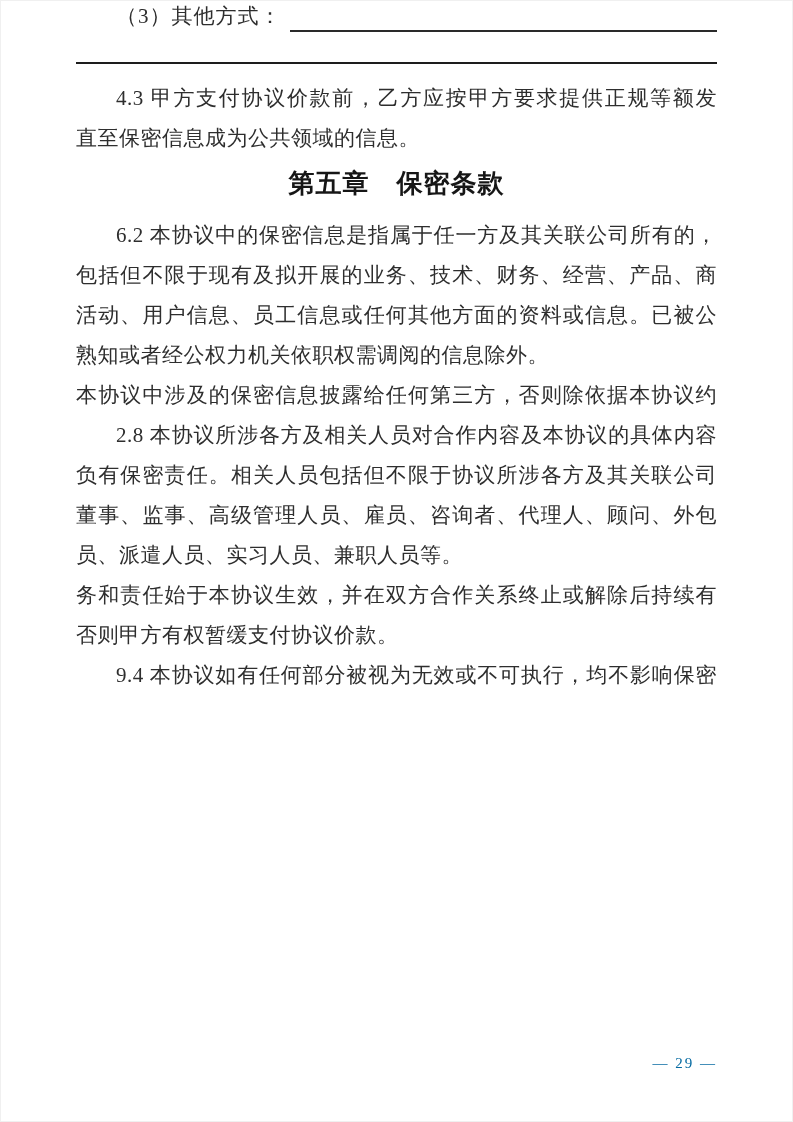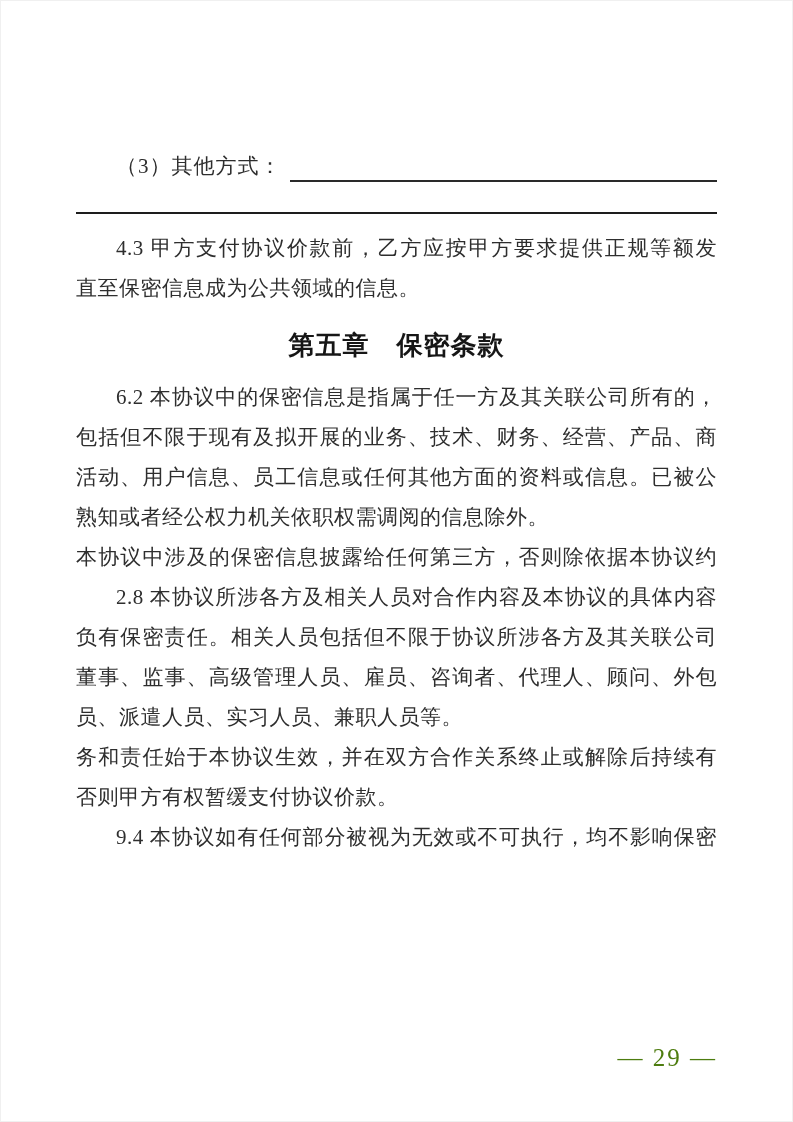--- a/index.html
+++ b/index.html
@@ -18,21 +18,20 @@
     box-shadow: inset 0 0 0 1px #f0f0f0;
   }
   .content {
     position: absolute;
     left: 76px;
     right: 76px;
     top: 0;
   }
   
   .fillin-row {
-    margin-top: 150px;
     height: 32px;
     padding-left: 40px;
     display: flex;
     align-items: flex-end;
     font-size: 21px;
   }
   .fillin-row .label {
     line-height: 32px;
     white-space: nowrap;
     letter-spacing: 1px;
@@ -65,38 +64,38 @@
     word-break: break-all;
   }
   .tline.full {
     text-align-last: justify;
   }
   .tline.indent {
     text-indent: 40px;
   }
   
   .chapter {
-    margin: 17px 0 12px 0;
+    margin: 5px 0 12px 0;
     height: 40px;
     line-height: 40px;
     text-align: center;
     font-family: "Liberation Sans", "DejaVu Sans", sans-serif;
     font-weight: 700;
     font-size: 26px;
     color: #161616;
     letter-spacing: 1px;
   }
   
   .page-number {
     position: absolute;
     right: 76px;
     bottom: 50px;
-    font-size: 25px;
+    font-size: 15px;
     letter-spacing: 2px;
-    color: #4d7c0f;
+    color: #0369a1;
     font-family: "Liberation Serif", "DejaVu Serif", serif;
   }
 </style>
 </head>
 <body>
 
 <div class="page">
   <div class="content">
 
     <div class="fillin-row">

